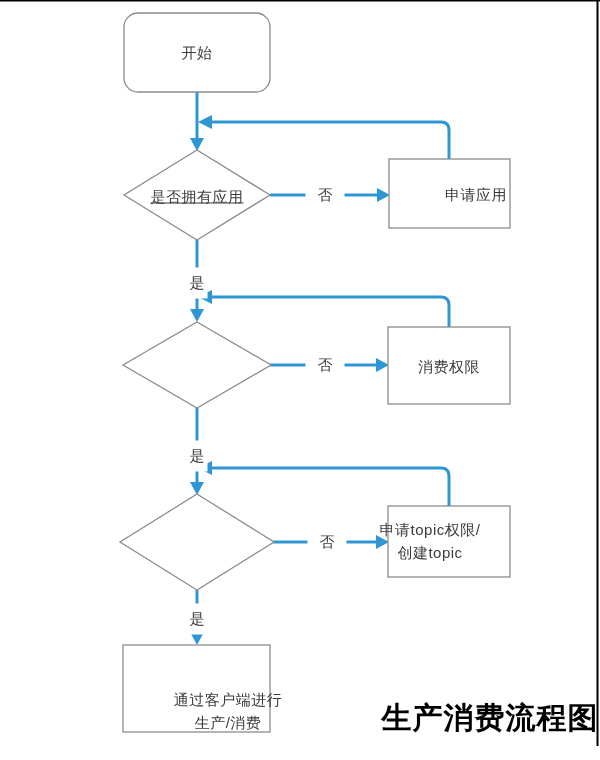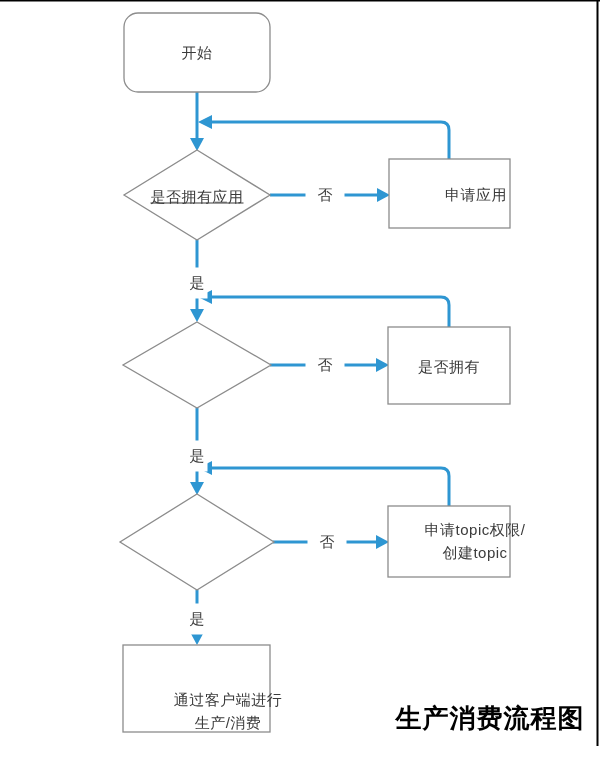--- a/index.html
+++ b/index.html
@@ -14,21 +14,21 @@
     white-space:pre-line;line-height:23px;letter-spacing:0.5px;
   }
   .edge-label{
     position:absolute;transform:translate(-50%,-50%);
     font-size:15px;color:#3b3b3b;background:#ffffff;text-align:center;
   }
   .edge-label.h{padding:2px 12px;}
   .edge-label.v{padding:6px 3px;}
   .diagram-title{
     position:absolute;transform:translate(-50%,-50%);
-    font-size:26px;font-weight:700;color:#000;white-space:nowrap;letter-spacing:1px;
+    font-size:30px;font-weight:700;color:#000;white-space:nowrap;letter-spacing:1px;
   }
 </style>
 </head>
 <body>
 
 <div class="canvas">
 
   <svg width="600" height="760" viewBox="0 0 600 760">
 
     <g stroke-width="3" fill="none">
@@ -70,22 +70,22 @@
 
     <g stroke="none">
       <rect x="0" y="0" width="600" height="1.5" fill="#000000"></rect>
       <rect x="596.5" y="0" width="2" height="746" fill="#000000"></rect>
     </g>
   </svg>
 
   <div class="node-label" style="left:197px;top:52px;">开始</div>
   <div class="node-label" style="left:197px;top:196px;text-decoration:underline;">是否拥有应用</div>
   <div class="node-label" style="left:432px;top:194px;margin-left:44px;">申请应用</div>
-  <div class="node-label" style="left:449px;top:366px;">是否拥有</div>
-  <div class="node-label" style="left:475px;top:541px;">申请topic权限/
+  <div class="node-label" style="left:449px;top:366px;">消费权限</div>
+  <div class="node-label" style="left:430px;top:541px;">申请topic权限/
 创建topic</div>
   <div class="node-label" style="left:196px;top:711px;margin-left:32px;">通过客户端进行
 生产/消费</div>
 
   <div class="edge-label h" style="left:325px;top:195px;">否</div>
   <div class="edge-label v" style="left:197px;top:283px;">是</div>
   <div class="edge-label h" style="left:325px;top:365px;">否</div>
   <div class="edge-label v" style="left:197px;top:456px;">是</div>
   <div class="edge-label h" style="left:327px;top:542px;">否</div>
   <div class="edge-label v" style="left:197px;top:619px;">是</div>

